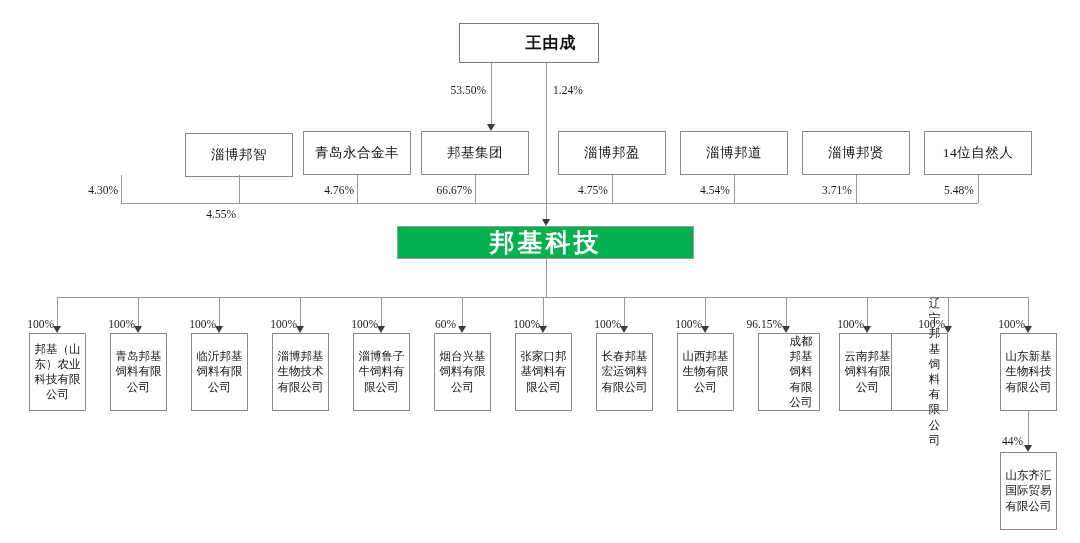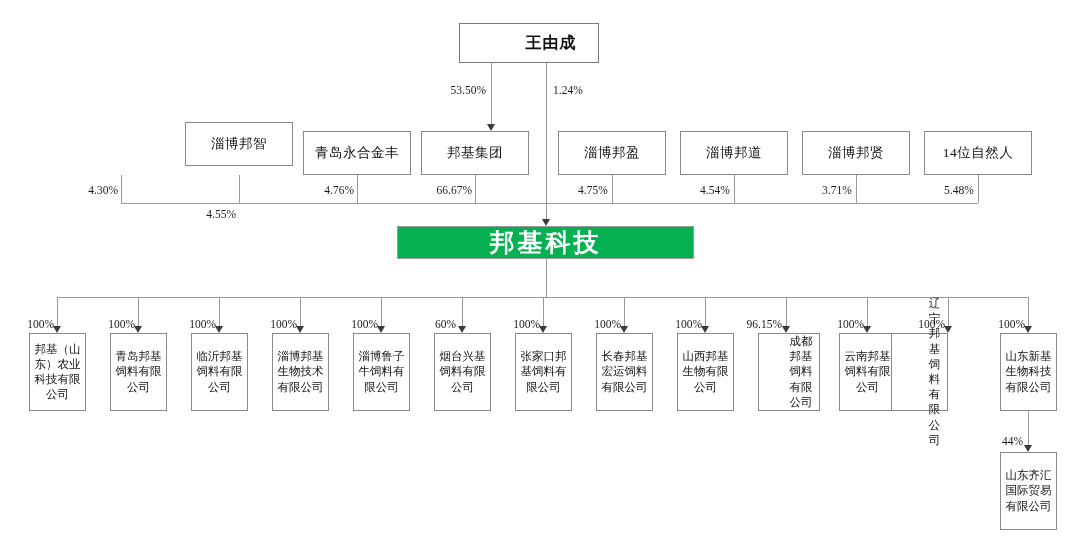--- a/index.html
+++ b/index.html
@@ -84,21 +84,21 @@
   </div>
 
   <div class="vline" style="left:491px;top:63px;height:64px;"></div>
   <div class="arrow" style="left:487px;top:124px;"></div>
   <div class="pct r" style="left:444px;top:84px;width:42px;">53.50%</div>
 
   <div class="vline" style="left:546px;top:63px;height:160px;"></div>
   <div class="arrow" style="left:542px;top:219px;"></div>
   <div class="pct" style="left:553px;top:84px;">1.24%</div>
 
-  <div class="box lvl2-box" style="left:185px;top:122px;width:108px;height:44px;">
+  <div class="box lvl2-box" style="left:185px;top:133px;width:108px;height:44px;">
     <span class="txt">淄博邦智</span>
   </div>
   <div class="box lvl2-box" style="left:303px;top:131px;width:108px;height:44px;">
     <span class="txt">青岛永合金丰</span>
   </div>
   <div class="box lvl2-box" style="left:421px;top:131px;width:108px;height:44px;">
     <span class="txt">邦基集团</span>
   </div>
   <div class="box lvl2-box" style="left:558px;top:131px;width:108px;height:44px;">
     <span class="txt">淄博邦盈</span>

